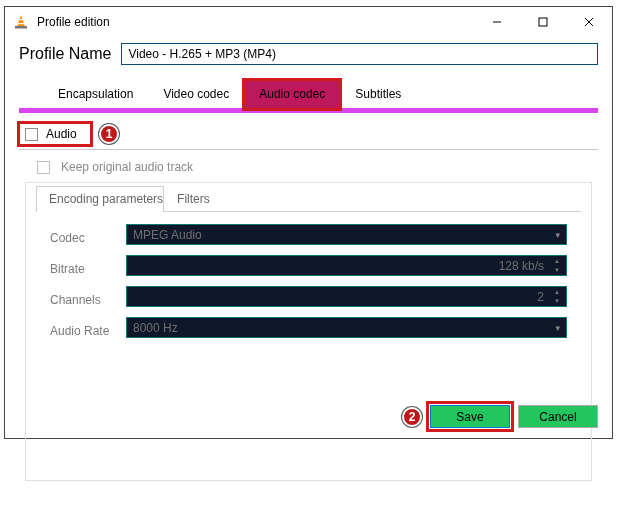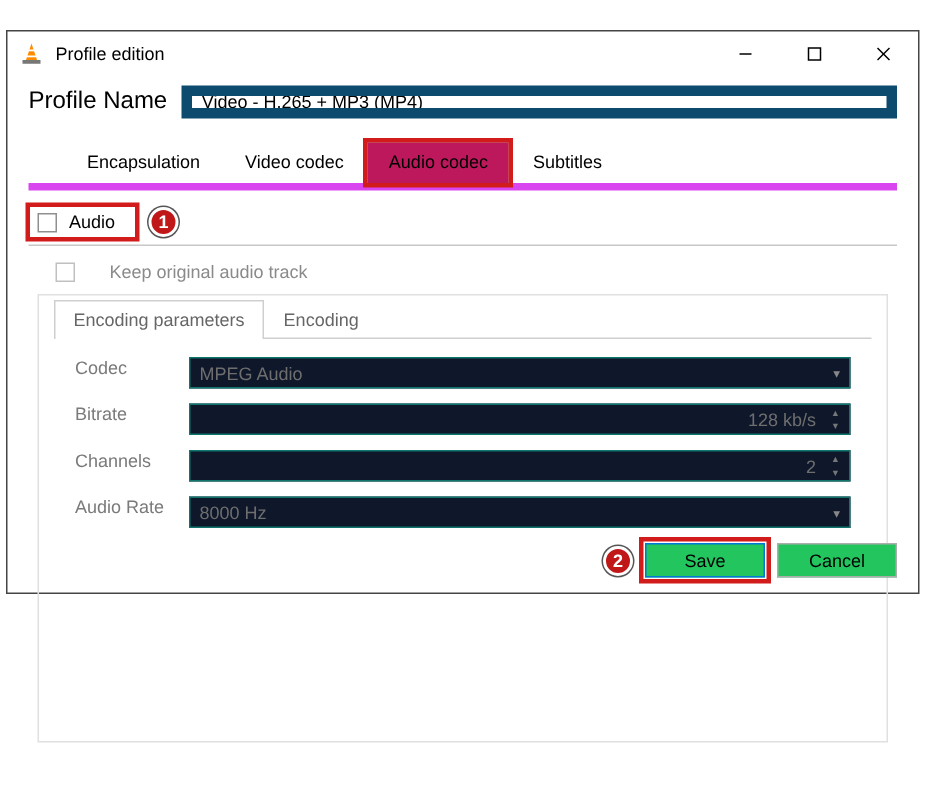--- a/index.html
+++ b/index.html
@@ -1,42 +1,42 @@
 <!DOCTYPE html>
 <html><head>
 <meta charset="utf-8">
 <style>
   * { box-sizing: border-box; margin: 0; padding: 0; font-family: "Segoe UI", Tahoma, sans-serif; font-size: 12px; }
   body { background: #fff; width: 617px; height: 525px; position: relative; }
-  .outer-frame { position: absolute; left: 4px; top: 20px; width: 609px; height: 376px; border: 1px solid #444; background:#fff; }
+  .outer-frame { position: absolute; left: 4px; top: 6px; width: 609px; height: 433px; border: 1px solid #444; background:#fff; }
   .titlebar { height: 30px; display:flex; align-items:center; padding: 0 0 0 8px; }
   .app-icon { width:16px; height:16px; margin-right:8px; display:inline-block; }
   .title-text { flex:1; font-size:12px; color:#000; }
   .win-btn { width:46px; height:30px; display:flex; align-items:center; justify-content:center; color:#000; }
   .content { padding: 6px 14px 10px 14px; }
   .row-profile { display:flex; align-items:center; gap:10px; margin-bottom:14px; }
   .profile-label { color:#000; font-size:16px; }
-  .profile-input { flex:1; height:22px; border:7px solid #0c4a6e; padding:0 6px; font-size:12px; }
+  .profile-input { flex:1; height:22px; border:1px solid #0c4a6e; padding:0 6px; font-size:12px; }
   .tabs { display:flex; border-bottom:5px solid #d946ef; padding-left:24px; position:relative; }
   .tab { padding:6px 14px 7px 14px; border:1px solid transparent; border-bottom:none; cursor:pointer; color:#000; background:transparent; position:relative; top:1px; }
   .tab.active { border-color:#bfbfbf; background:#be185d; border-bottom:1px solid #fff; }
   .tab.active { z-index:2; }
   .hl-red { outline:3px solid #d21b1b; outline-offset:-1px; }
   .section { padding:8px 0 0 0; }
   .audio-check-row { display:flex; align-items:center; gap:8px; padding:4px 6px; width:72px; }
   .badge { width:20px; height:20px; border-radius:50%; background:#c01818; border:2px solid #fff; box-shadow:0 0 0 1px #555; color:#fff; font-weight:bold; font-size:12px; display:flex; align-items:center; justify-content:center; }
   .hr { border:none; border-top:1px solid #c8c8c8; margin:4px 0 10px 0; }
-  .disabled-row { display:flex; align-items:center; gap:23px; padding-left:18px; color:#8a8a8a; margin-bottom:8px; }
+  .disabled-row { display:flex; align-items:center; gap:11px; padding-left:18px; color:#8a8a8a; margin-bottom:8px; }
   .chk { width:13px; height:13px; border:1px solid #8f8f8f; background:#fff; display:inline-block; }
   .chk.disabled { border-color:#c0c0c0; }
   .subtabs { display:flex; border-bottom:1px solid #cfcfcf; margin:2px 10px 0 10px; }
-  .subtab { padding:5px 12px 6px 12px; border:1px solid transparent; border-bottom:none; color:#666; position:relative; top:1px; }
+  .subtab { padding:5px 0 6px 12px; border:1px solid transparent; border-bottom:none; color:#666; position:relative; top:1px; }
   .subtab.active { border-color:#cfcfcf; background:#fff; }
   .formarea { padding:12px 14px; margin:0 10px; }
-  .frow { display:flex; align-items:flex-start; margin-bottom:10px; }
+  .frow { display:flex; align-items:flex-end; margin-bottom:10px; }
   .flabel { width:76px; color:#7a7a7a; }
   .fcontrol { flex:1; height:21px; background:#0f172a; border:1px solid #0f766e; display:flex; align-items:center; padding:0 6px; color:#6e6e6e; position:relative; }
   .fcontrol .caret { position:absolute; right:6px; font-size:9px; color:#888; }
   .fcontrol.spin { justify-content:flex-end; padding-right:22px; color:#6e6e6e; }
   .spin-btns { position:absolute; right:2px; top:1px; bottom:1px; width:14px; display:flex; flex-direction:column; }
   .spin-btns span { flex:1; display:flex; align-items:center; justify-content:center; font-size:7px; color:#777; }
   .panel-border { border:1px solid #e0e0e0; margin:0 6px; padding-bottom:120px; }
   .footer { position:absolute; bottom:10px; right:14px; display:flex; gap:8px; align-items:center; }
   .btn { width:80px; height:23px; border:1px solid #adadad; background:#22c55e; display:flex; align-items:center; justify-content:center; color:#000; cursor:pointer; }
   .btn.primary { border:1px solid #0078d7; }
@@ -98,21 +98,21 @@
       </div>
       <hr class="hr">
       <div class="disabled-row">
         <span class="chk disabled"></span>
         <span>Keep original audio track</span>
       </div>
 
       <div class="panel-border">
         <div class="subtabs">
           <div class="subtab active">Encoding parameters</div>
-          <div class="subtab">Encoding</div>
+          <div class="subtab">Filters</div>
         </div>
         <div class="formarea">
           <div class="frow">
             <span class="flabel">Codec</span>
             <div class="fcontrol">
               <span>MPEG Audio</span>
               <span class="caret">▾</span>
             </div>
           </div>
           <div class="frow">

